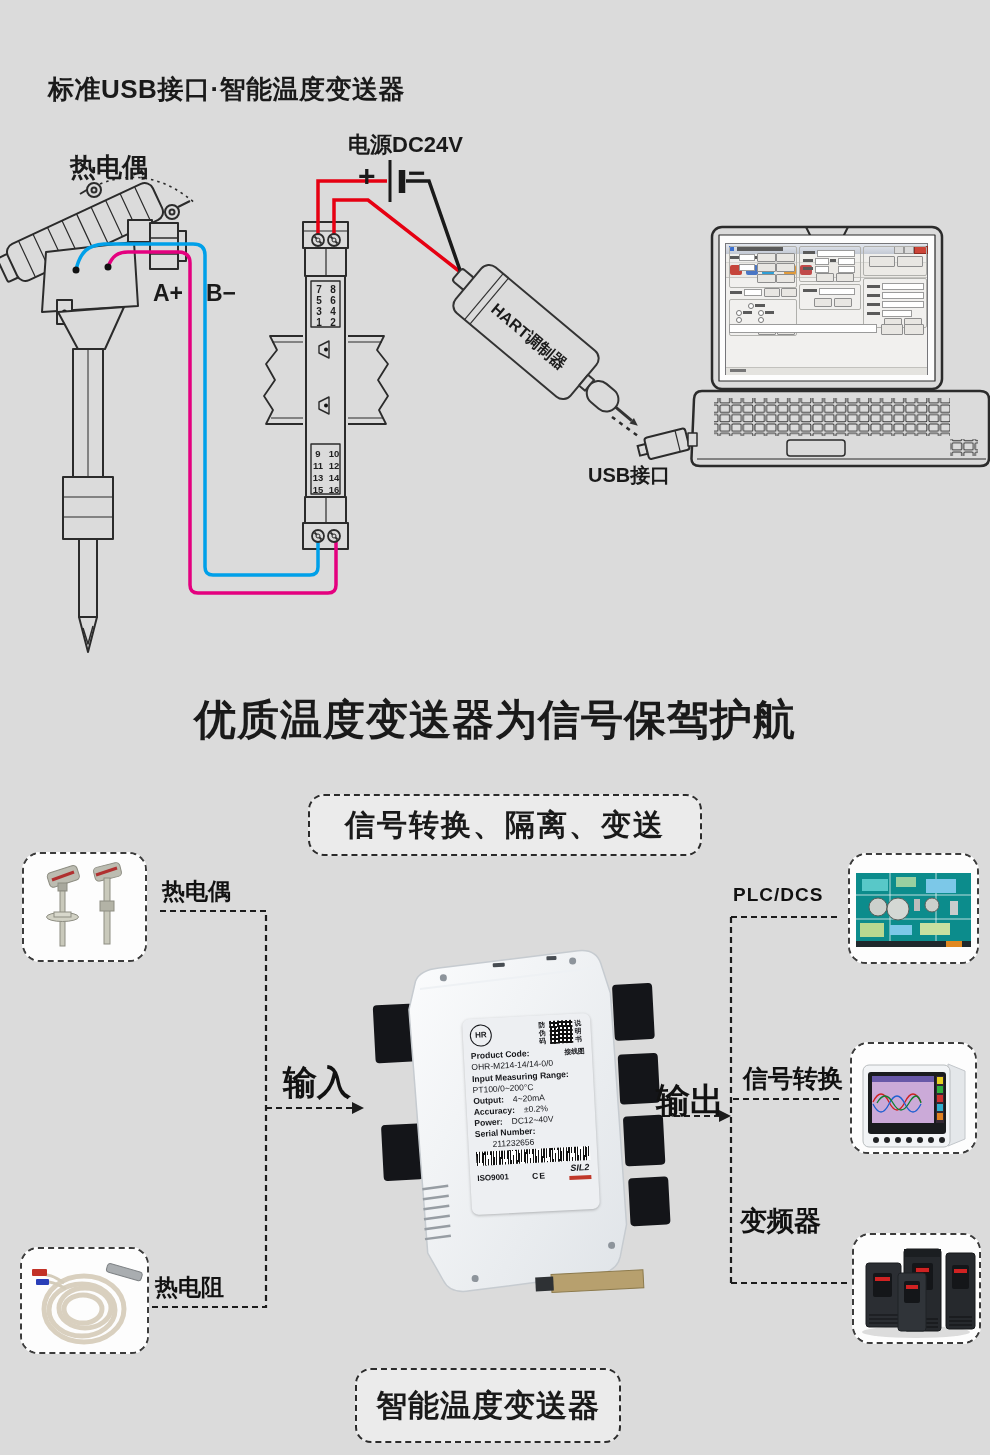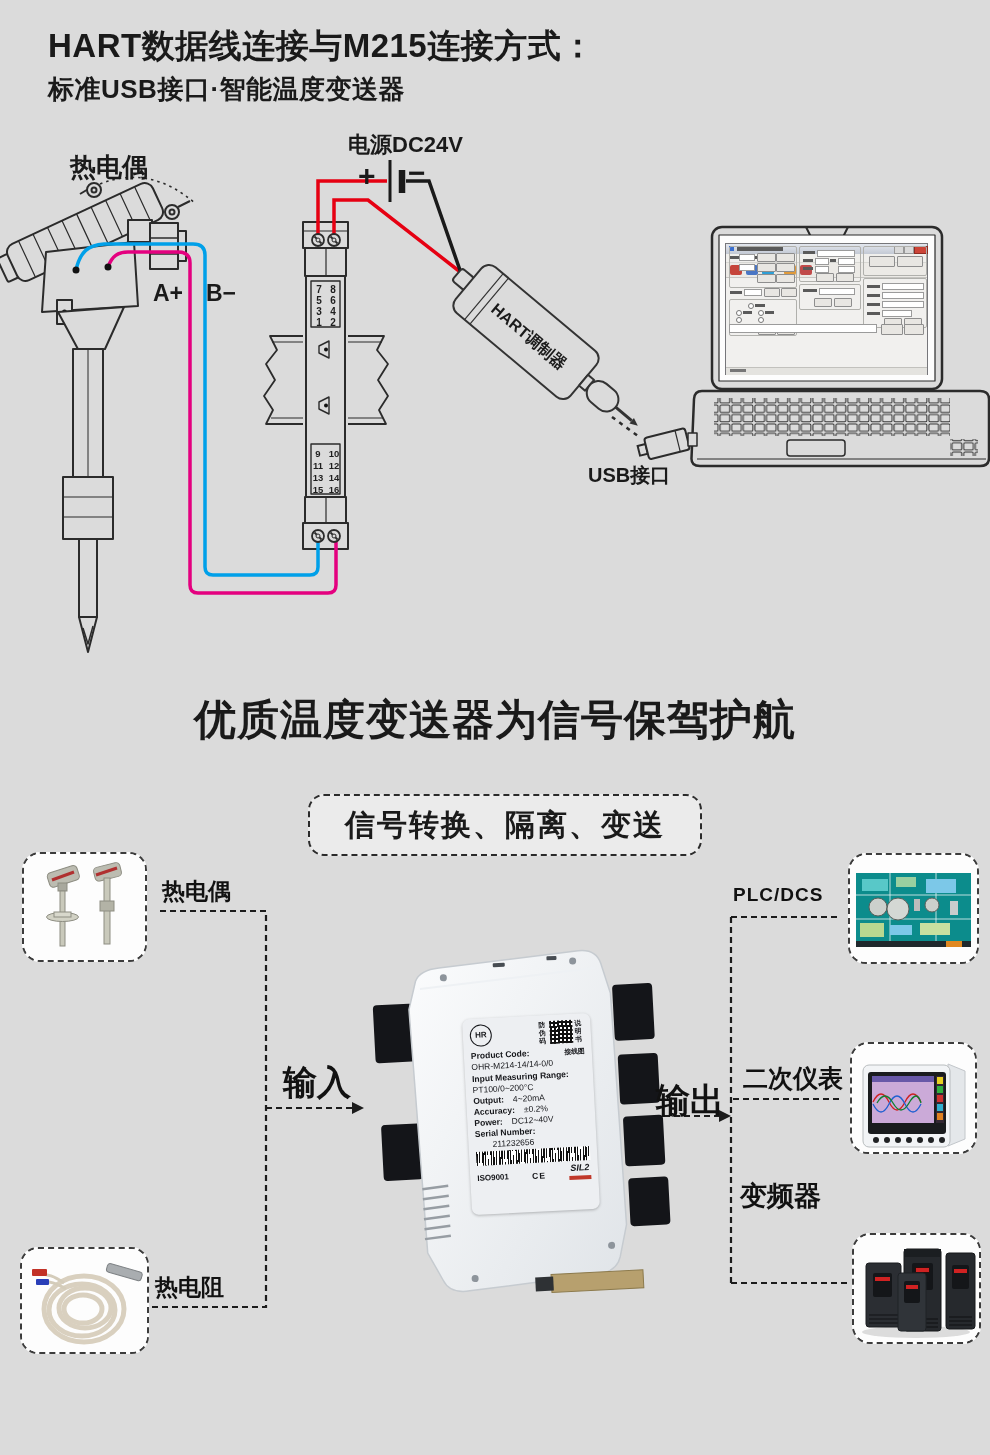--- a/index.html
+++ b/index.html
@@ -31,21 +31,21 @@
   .b{height:7px;background:#e8e6e2;border:1px solid #8e8e8e;border-radius:1px;}
   .r{width:4px;height:4px;border:1px solid #767676;border-radius:50%;background:#fff;}
   .swi{top:2px;height:10px;width:12px;border-radius:2px;}
   
   .pbox{position:absolute;background:#fdfdfd;border:2px dashed #3c3c3c;border-radius:18px;overflow:hidden;z-index:2;}
   .lbl{position:absolute;font-weight:800;color:#111;z-index:4;white-space:nowrap;}
   .lbl-tc{left:162px;top:876px;font-size:23px;}
   .lbl-rtd{left:155px;top:1272px;font-size:23px;}
   .lbl-plc{left:733px;top:884px;font-size:19px;letter-spacing:1px;}
   .lbl-sec{left:743px;top:1062px;font-size:25px;}
-  .lbl-vfd{left:740px;top:1178px;font-size:27px;}
+  .lbl-vfd{left:740px;top:1203px;font-size:27px;}
   .lbl-in{left:283px;top:1060px;font-size:34px;font-weight:900;}
   .lbl-out{left:656px;top:1078px;font-size:34px;font-weight:900;}
   
   .product{position:absolute;left:355px;top:932px;width:330px;height:385px;z-index:2;}
   .plabel{position:absolute;left:112px;top:84px;width:128px;height:196px;background:#edeff2;
           border-radius:7px;transform:rotate(-3deg);padding:6px 7px;box-sizing:border-box;
           box-shadow:0 1px 3px rgba(0,0,0,.25);font-size:8.5px;line-height:1.3;color:#15161a;}
   .row1{display:flex;align-items:flex-start;margin-bottom:3px;}
   .logo{width:20px;height:20px;border:1.8px solid #15161a;border-radius:50%;display:flex;
         align-items:center;justify-content:center;font-size:8px;font-weight:800;}
@@ -65,21 +65,20 @@
   .iso{font-weight:800;font-size:8px;}
   .ce{font-size:8.5px;letter-spacing:1px;font-weight:600;}
   .sil{font-style:italic;font-weight:800;font-size:9px;text-align:center;}
   .silchip{width:22px;height:4px;background:#c0392b;margin-top:1px;}
 </style>
 </head>
 <body>
 
 <div class="page">
 
-  <div class="hd-title">HART数据线连接与M215连接方式：</div>
   <div class="hd-sub">标准USB接口·智能温度变送器</div>
 
   <svg id="topsvg" width="990" height="690" viewBox="0 0 990 690">
     <defs>
       <pattern id="keys" width="11.6" height="9.4" patternUnits="userSpaceOnUse">
         <rect x="0.9" y="0.9" width="9.6" height="7.4" rx="1.2" fill="#dbdbdb" stroke="#2b2b2b" stroke-width="1"></rect>
       </pattern>
     </defs>
 
     <g fill="none" stroke="#2b2b2b" stroke-width="1.8" stroke-linejoin="round">
@@ -531,19 +530,22 @@
           <span>SIL2</span>
           <span class="silchip" style="display:block;"></span>
         </span>
       </div>
     </div>
   </div>
 
   <div class="lbl lbl-tc">热电偶</div>
   <div class="lbl lbl-rtd">热电阻</div>
   <div class="lbl lbl-plc">PLC/DCS</div>
-  <div class="lbl lbl-sec">二次仪表</div>
+  <div class="lbl lbl-sec">信号转换</div>
   <div class="lbl lbl-vfd">变频器</div>
   <div class="lbl lbl-in">输入</div>
   <div class="lbl lbl-out">输出</div>
 
+  <div class="dashbox smartbox">
+    <span>智能温度变送器</span>
+  </div>
 
 </div>
 
 </body></html>

